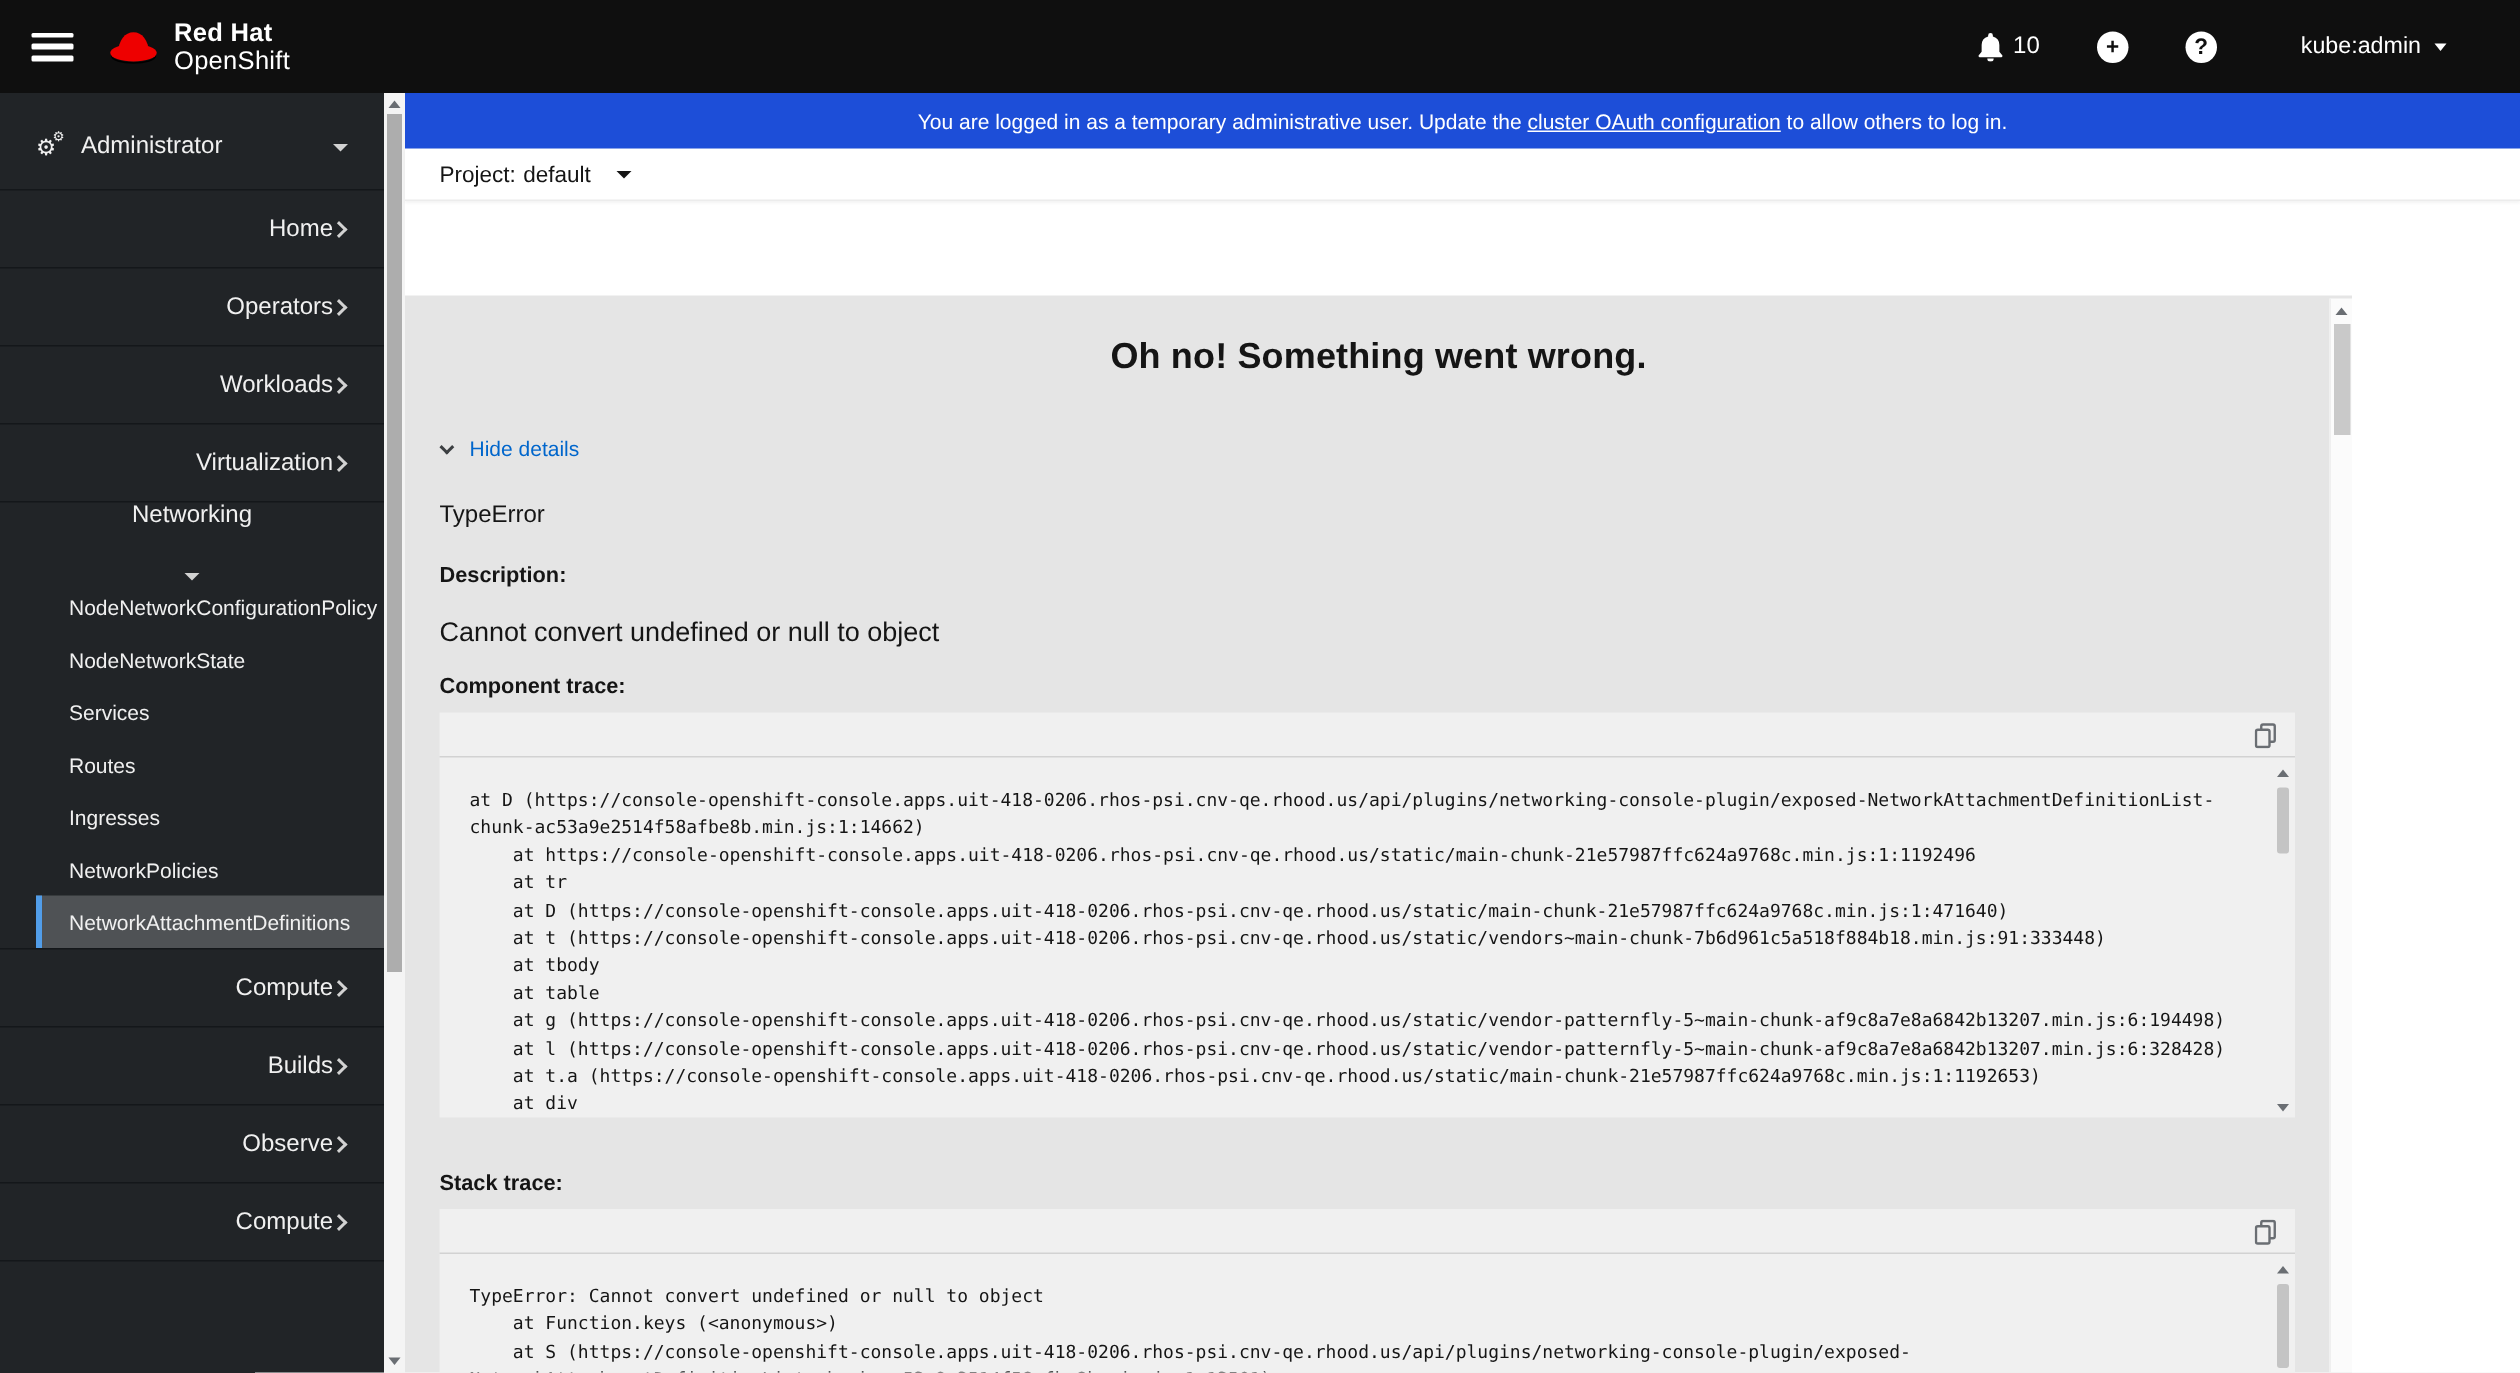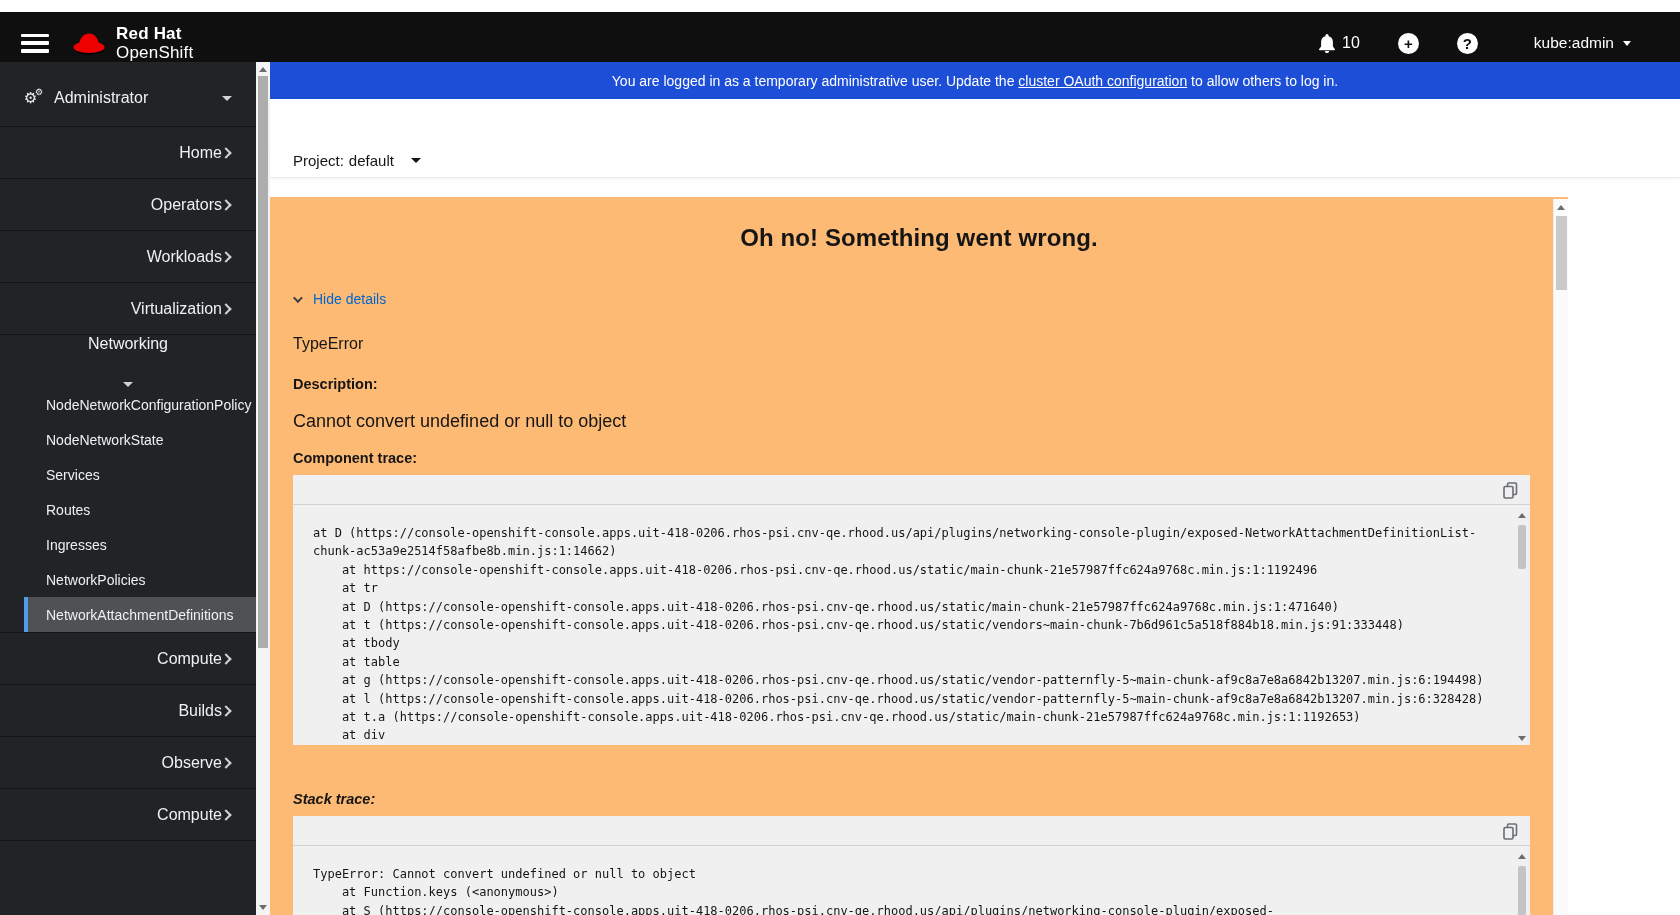--- a/index.html
+++ b/index.html
@@ -4,21 +4,21 @@
 <style>
   * { box-sizing: border-box; }
   html,body { margin:0; padding:0; }
   body {
     width:1680px; height:915px; overflow:hidden; position:relative;
     font-family:"Liberation Sans", sans-serif; background:#fff; color:#151515;
   }
 
   
   #masthead {
-    position:absolute; top:12px; left:0; width:1680px; height:62px;
+    position:absolute; top:0; left:0; width:1680px; height:62px;
     background:#0f0f0f; display:flex; align-items:center; color:#fff;
   }
   .hamburger { margin-left:21px; width:28px; height:19px; display:flex; flex-direction:column; justify-content:space-between; cursor:pointer; }
   .hamburger span { display:block; height:3.2px; background:#fff; border-radius:1px; }
   .brand { display:flex; align-items:center; margin-left:22px; gap:9px; }
   .brand-text { line-height:1.13; font-size:17px; letter-spacing:0.2px; }
   .brand-text .b1 { font-weight:bold; }
   .brand-text .b2 { font-weight:300; }
   .mast-right { margin-left:auto; margin-right:49px; display:flex; align-items:center; }
   .mast-btn { display:flex; align-items:center; justify-content:center; cursor:pointer; }
@@ -67,25 +67,24 @@
   #main { position:absolute; top:62px; left:270px; right:0; bottom:0; background:#fff; }
   #banner {
     height:37px; background:#1d4ed8; color:#fff; font-size:14px;
     display:flex; align-items:center; justify-content:center;
   }
   #banner a { color:#fff; text-decoration:underline; cursor:pointer; }
   #project-bar {
     height:35px; display:flex; align-items:center; padding-left:23px;
     font-size:15px; border-bottom:1px solid #ececec; box-shadow:0 1px 2px rgba(0,0,0,0.05);
     cursor:pointer;
-    margin-top:44px;
   }
   .caret-down-d { width:0; height:0; border-left:5px solid transparent; border-right:5px solid transparent; border-top:5.5px solid #151515; margin-left:17px; }
 
-  #content { position:absolute; top:135px; left:0; width:1298px; bottom:0; overflow:hidden; background:#fdba74; }
+  #content { position:absolute; top:135px; left:0; width:1298px; bottom:0; overflow:hidden; background:#e5e5e5; }
   #page-title { text-align:center; margin-top:27px; font-size:24px; font-weight:600; letter-spacing:0.1px; }
   #details { margin-left:23px; margin-right:38px; }
   .toggle-row { margin-top:39px; display:flex; align-items:center; color:#0066cc; font-size:14px; cursor:pointer; }
   .chev-down-sm { width:7px; height:7px; border-right:2px solid #3c3f42; border-bottom:2px solid #3c3f42; transform:rotate(45deg) translateY(-2px); margin-right:13px; }
   #err-type { margin-top:28px; font-size:16px; }
   .lbl { margin-top:23px; font-size:14.5px; font-weight:bold; }
   .val { margin-top:19px; font-size:18px; }
 
   .code-block { margin-top:9px; background:#f0f0f0; position:relative; }
   .code-head { height:30px; border-bottom:1px solid #d2d2d2; position:relative; }
@@ -279,21 +278,21 @@
     at t.a (https://console-openshift-console.apps.uit-418-0206.rhos-psi.cnv-qe.rhood.us/static/main-chunk-21e57987ffc624a9768c.min.js:1:1192653)
     at div</pre>
           <div class="vscroll">
             <div class="tri-up"></div>
             <div class="thumb" style="top:12px; height:44px;"></div>
             <div class="tri-down"></div>
           </div>
         </div>
       </div>
 
-      <div class="lbl" style="margin-top:46px;font-style:italic;">Stack trace:</div>
+      <div class="lbl" style="margin-top:36px;">Stack trace:</div>
       <div class="code-block" id="block-stack">
         <div class="code-head">
           <span class="copy-btn">
             <svg width="15" height="17" viewBox="0 0 15 17">
               <rect x="4.5" y="1" width="9" height="11.5" rx="1.2" fill="none" stroke="#6a6e73" stroke-width="1.6"></rect>
               <rect x="1" y="4.5" width="9" height="11.5" rx="1.2" fill="#f0f0f0" stroke="#6a6e73" stroke-width="1.6"></rect>
             </svg>
           </span>
         </div>
         <div class="code-body" style="height:370px;">

